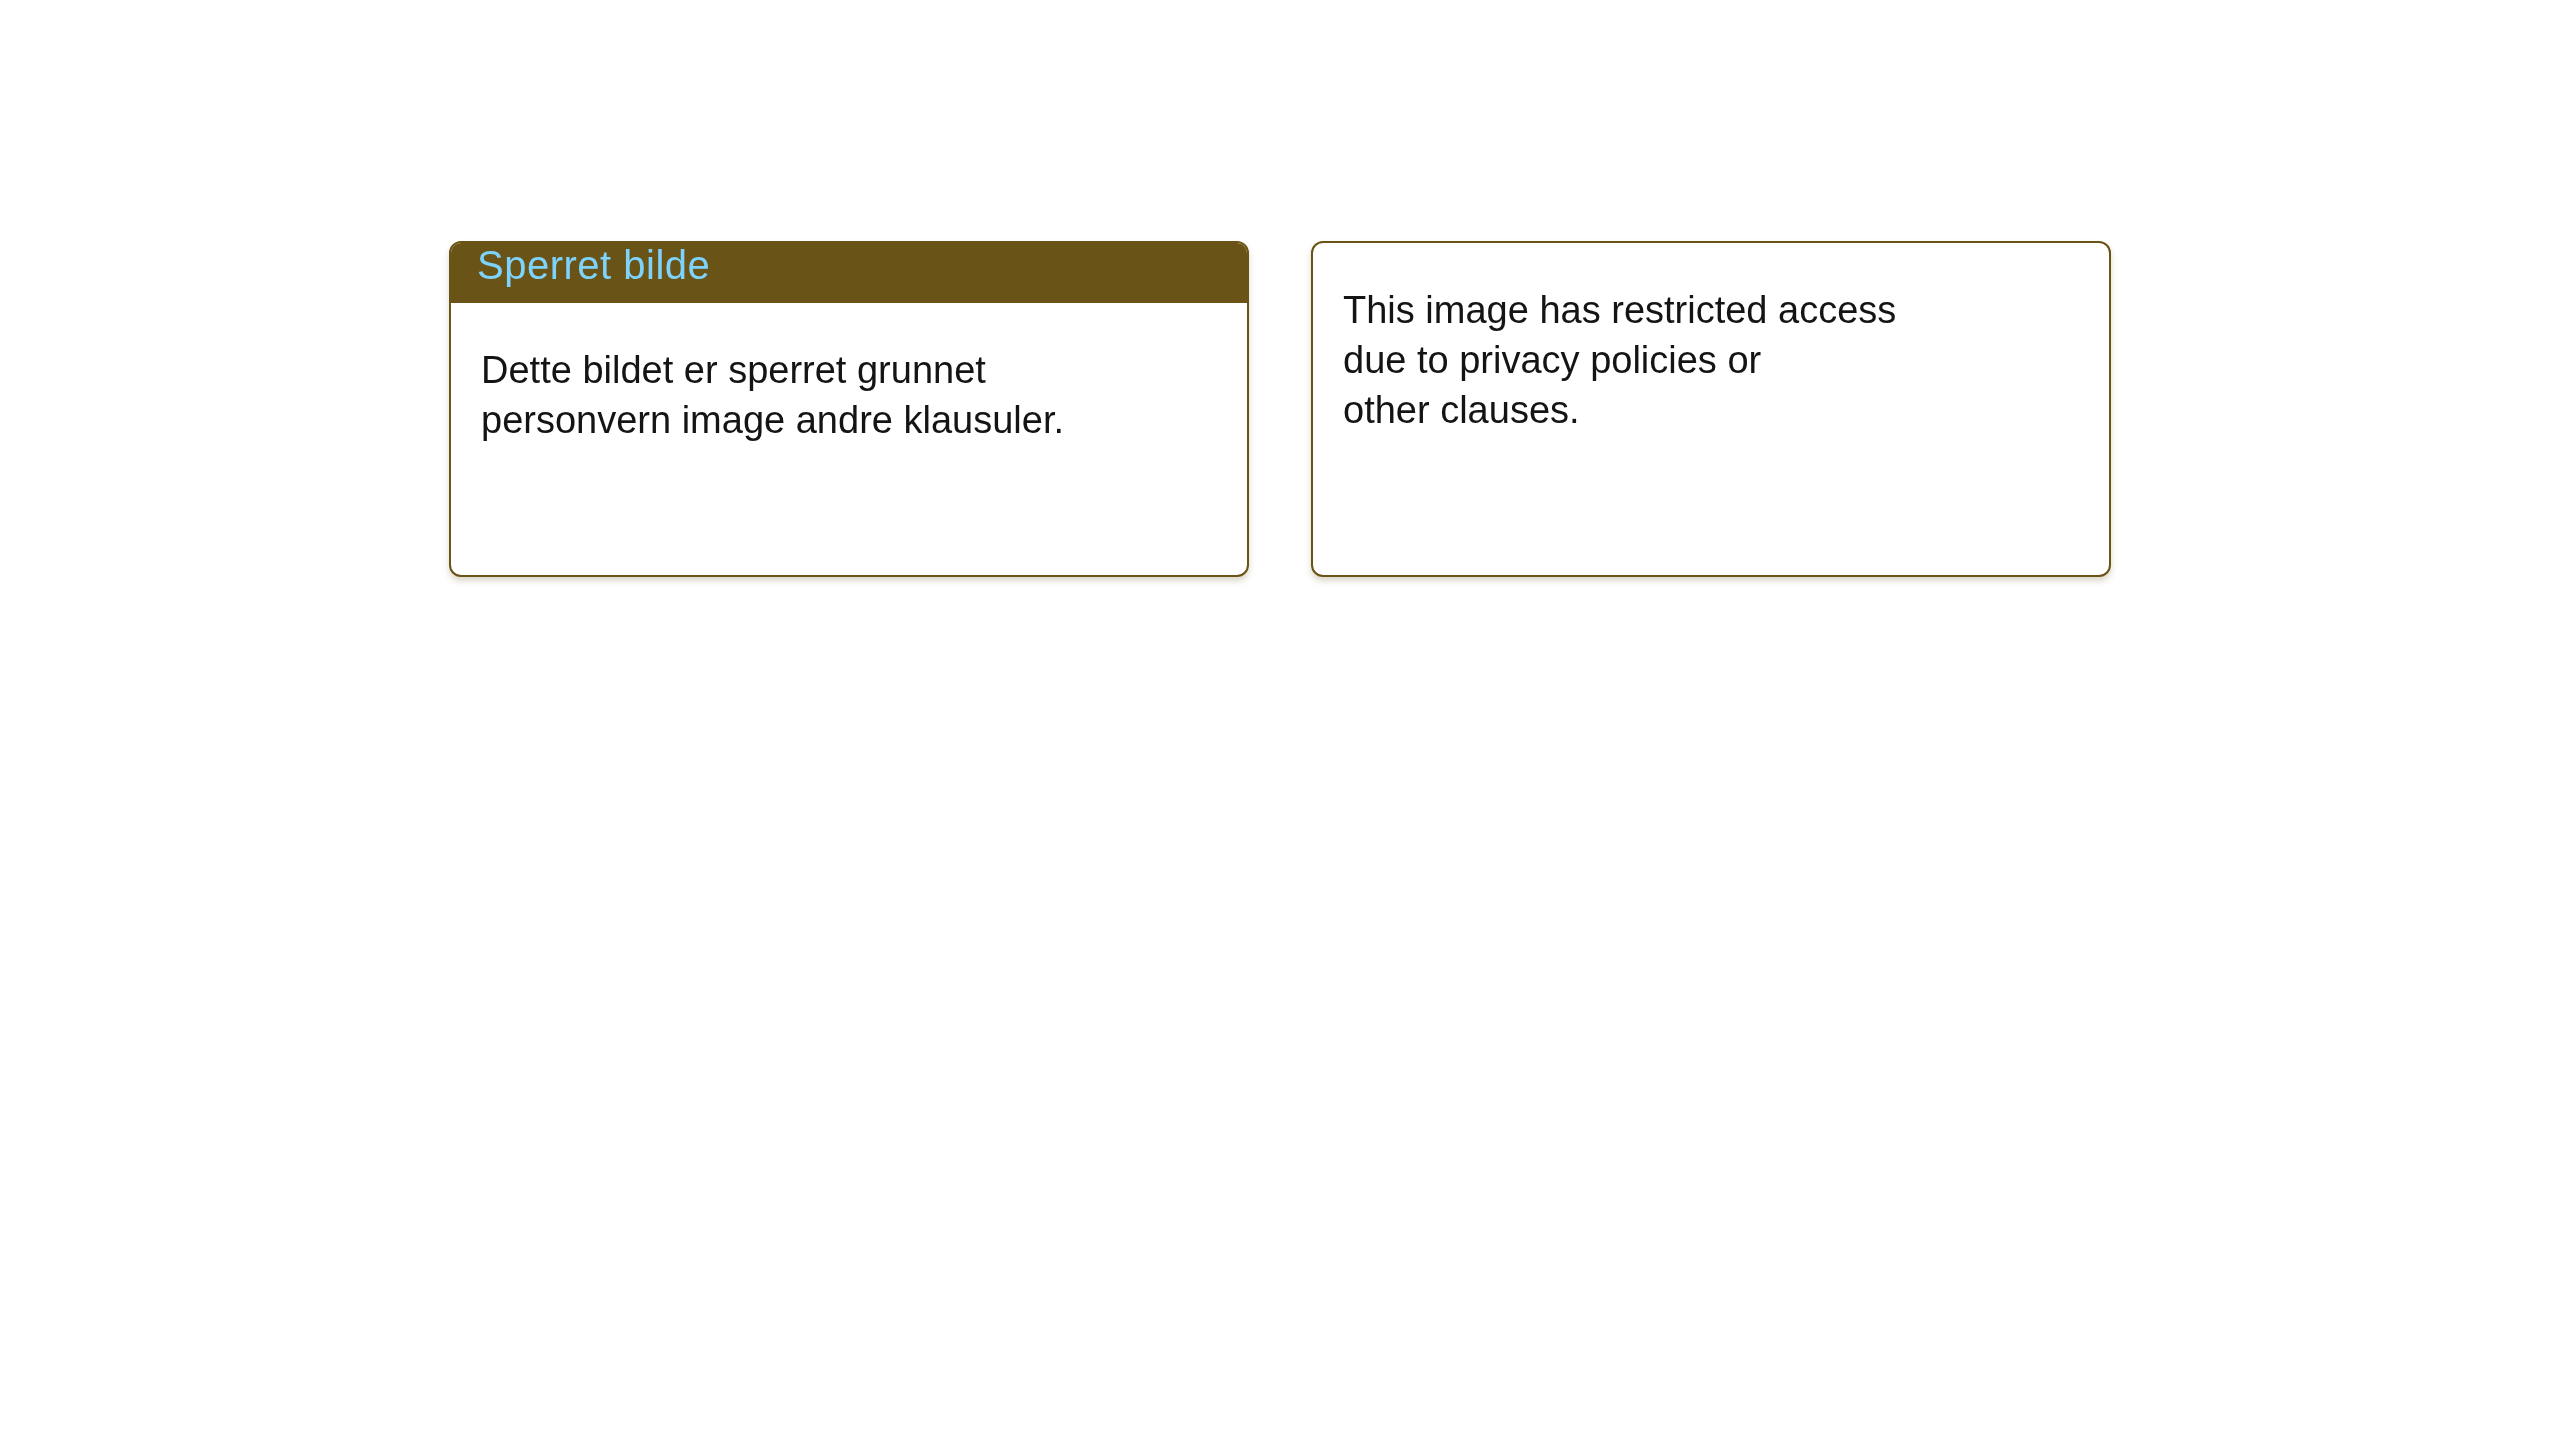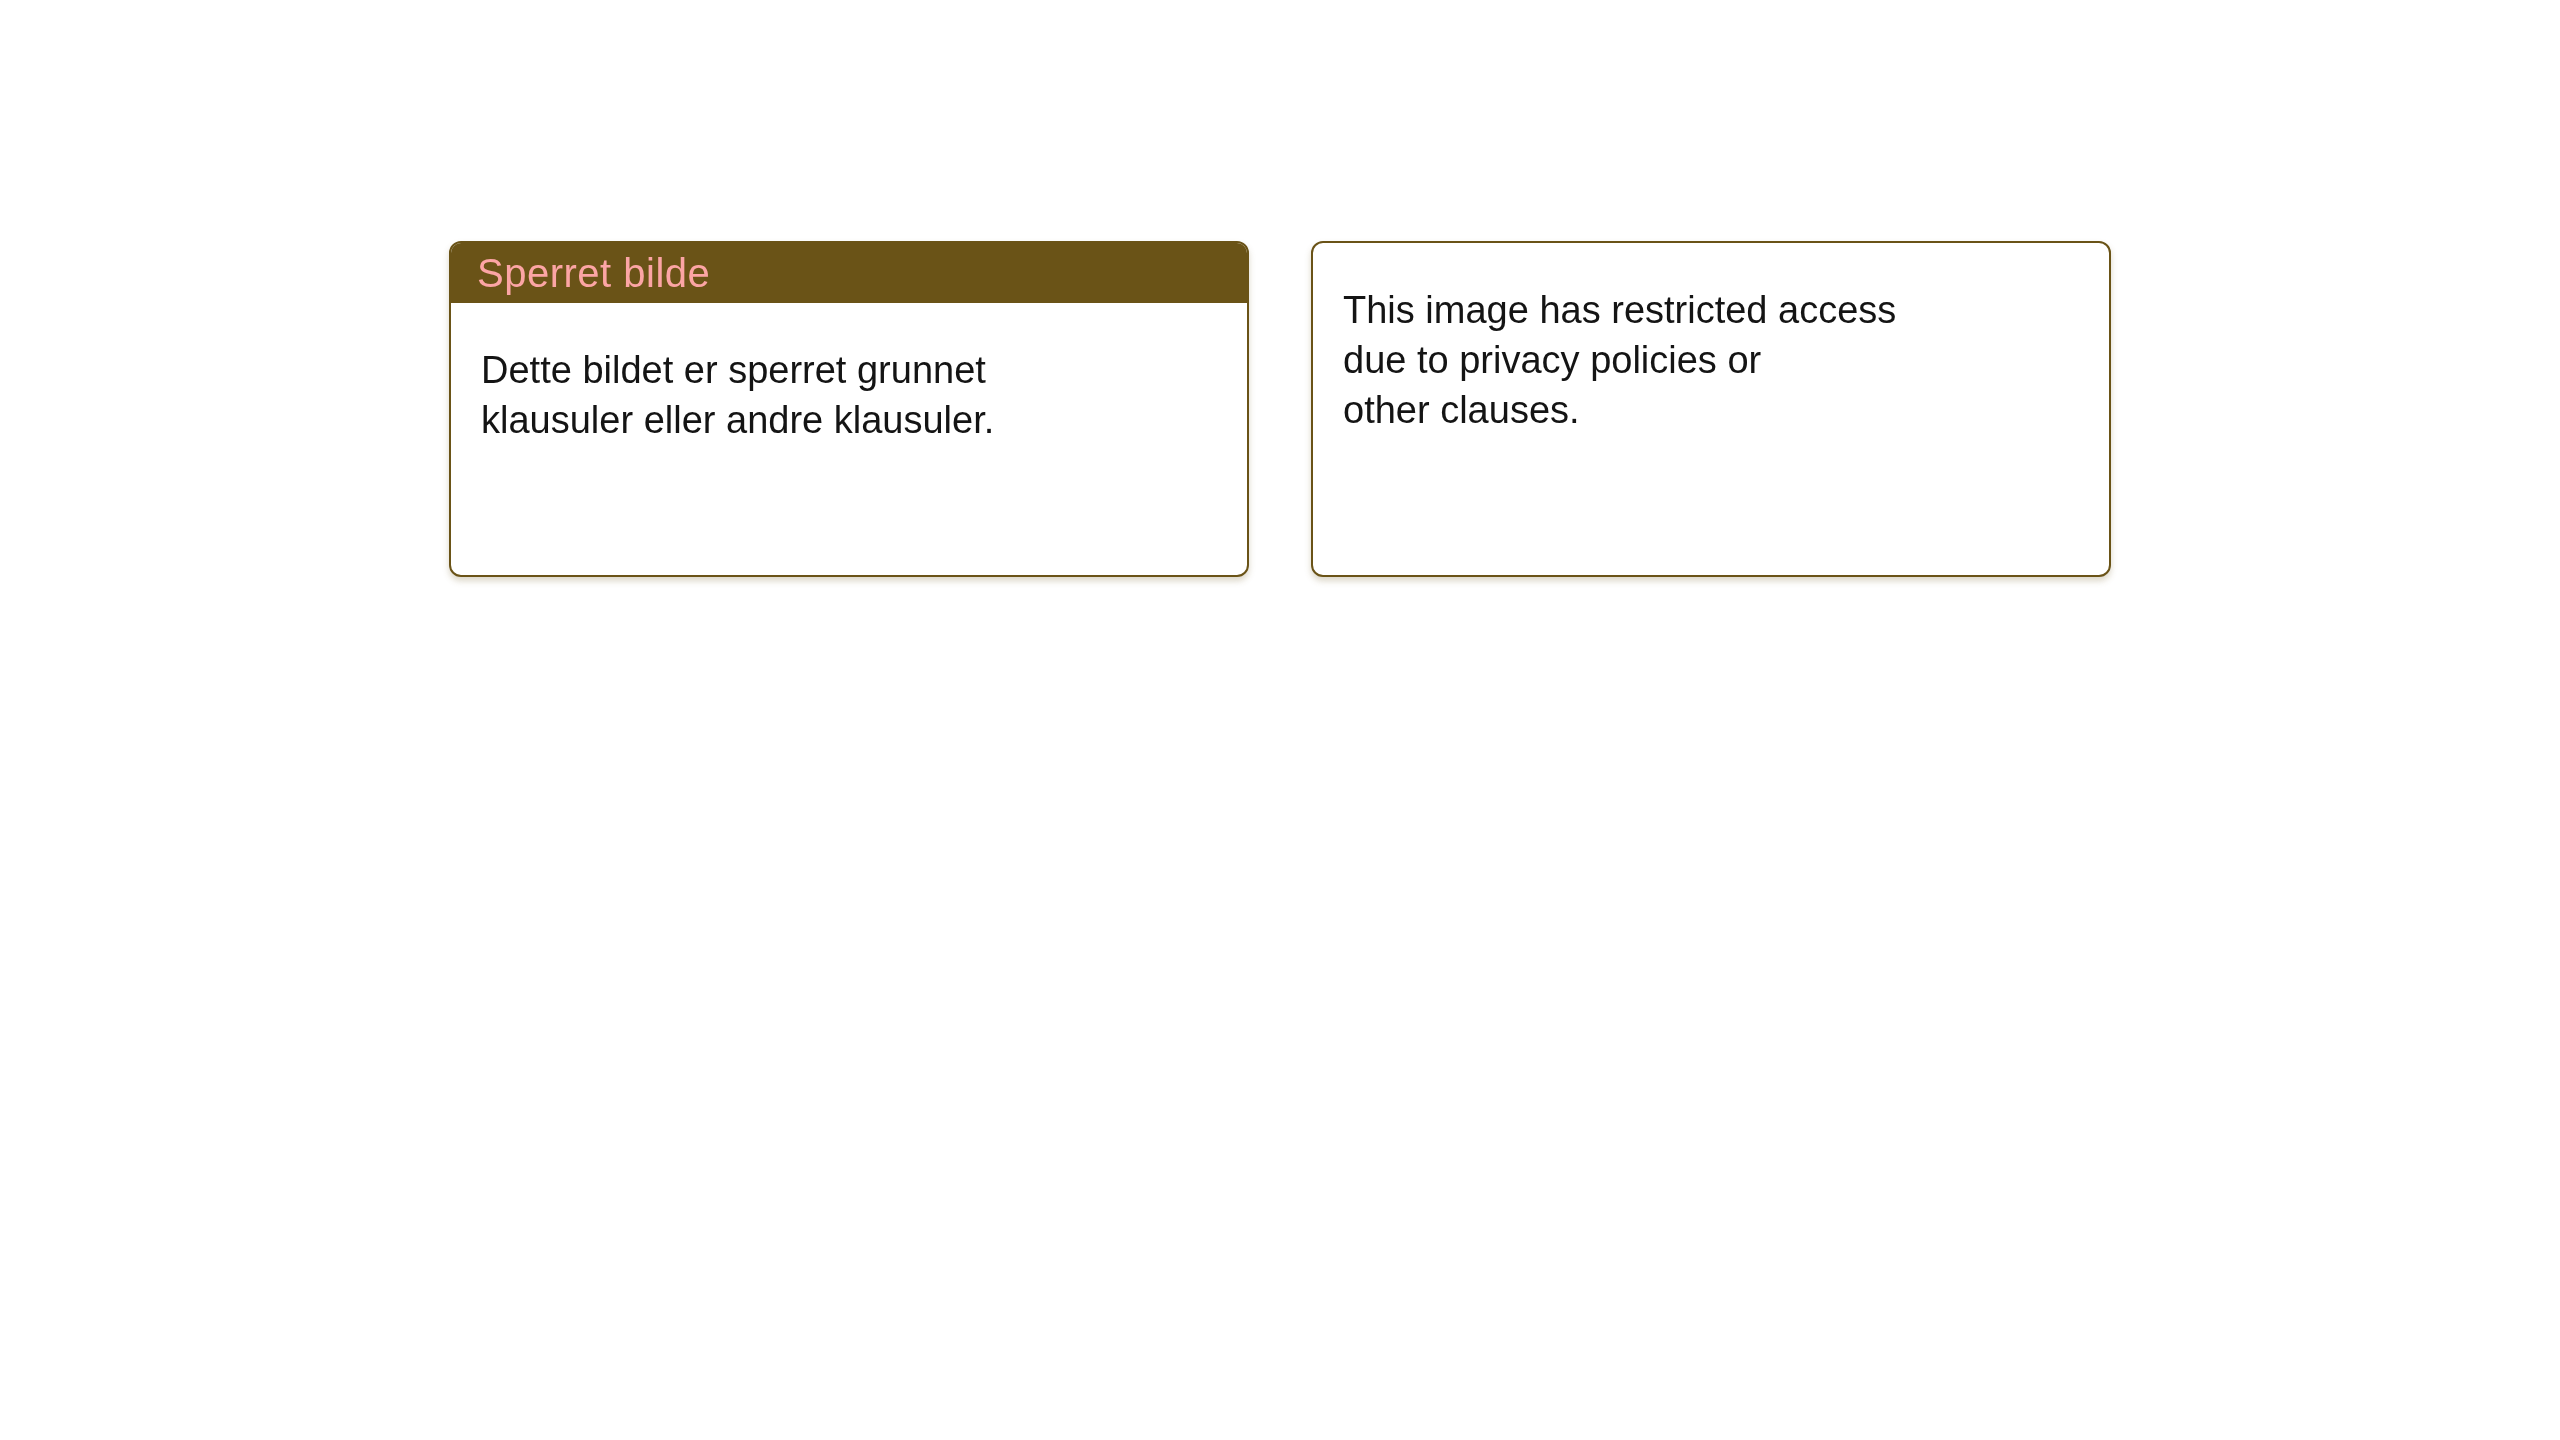--- a/index.html
+++ b/index.html
@@ -24,23 +24,22 @@
     border-radius: 12px;
     box-sizing: border-box;
     overflow: hidden;
     box-shadow: 0 4px 6px rgba(130, 110, 60, 0.28);
   }
   .blocked-card.card-left  { left: 449px; }
   .blocked-card.card-right { left: 1311px; }
   .card-header {
     height: 60px;
     background: #6a5317;
-    color: #fca5a5;
+    color: #7dd3fc;
     display: flex;
-    align-items: center;
     padding: 0 26px;
     font-size: 40px;
     letter-spacing: 0.5px;
     box-sizing: border-box;
   }
   .card-body {
     padding: 42px 30px 0 30px;
     font-size: 38px;
     line-height: 50px;
     color: #141414;
@@ -48,20 +47,20 @@
   }
 </style>
 </head>
 <body>
 
 <div class="blocked-card card-left">
   <div class="card-header">
     <span>Sperret bilde</span>
   </div>
   <div class="card-body">Dette bildet er sperret grunnet
-klausuler eller andre klausuler.</div>
+personvern image andre klausuler.</div>
 </div>
 
 <div class="blocked-card card-right">
   <div class="card-body">This image has restricted access
 due to privacy policies or
 other clauses.</div>
 </div>
 
 </body></html>

